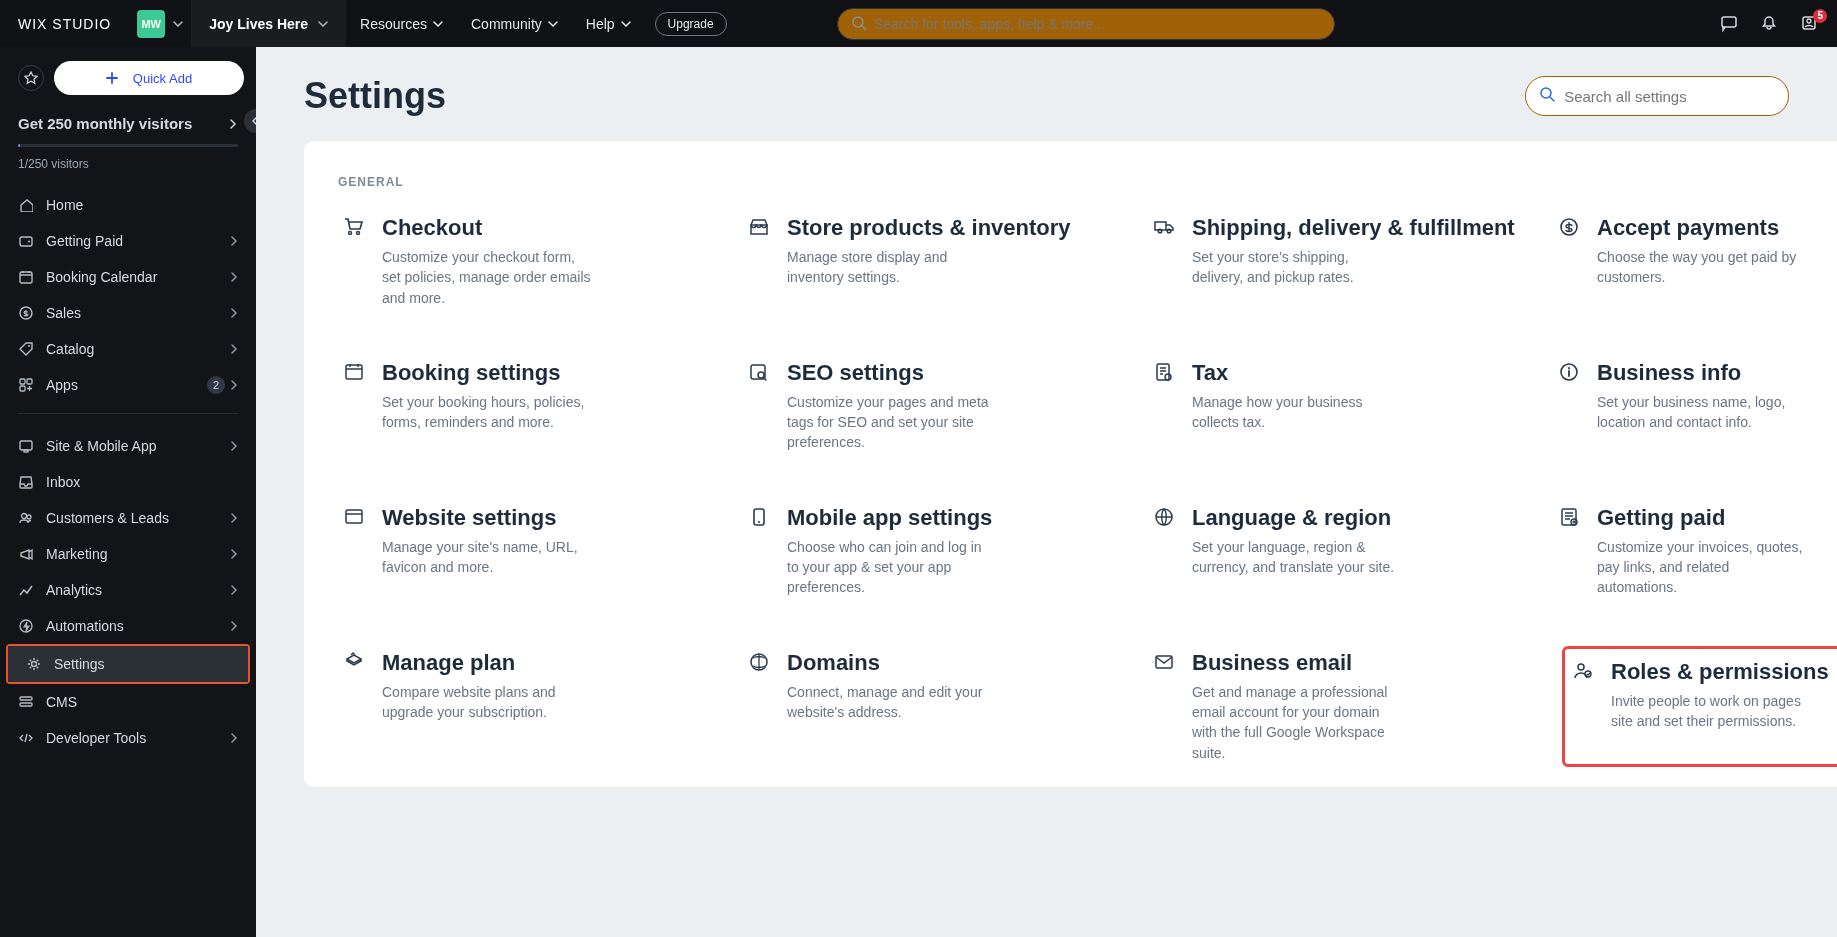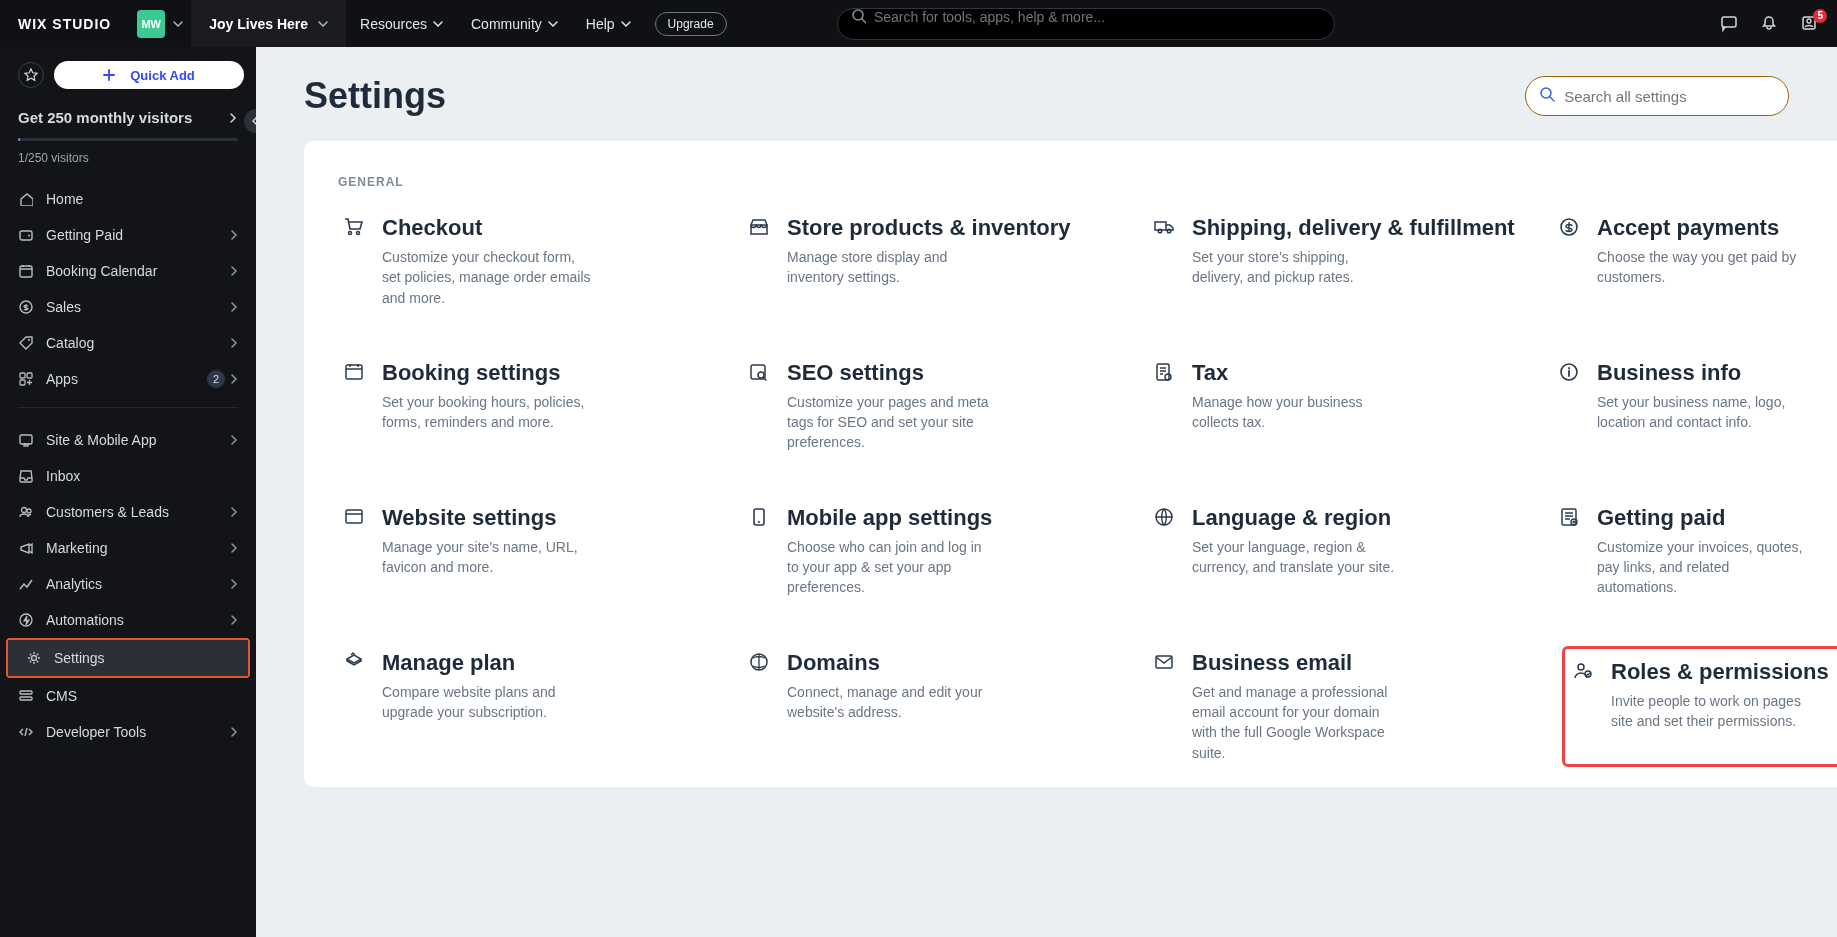--- a/index.html
+++ b/index.html
@@ -1,42 +1,42 @@
 <!DOCTYPE html>
 <html><head>
 <meta charset="utf-8">
 <style>
   * { box-sizing: border-box; margin: 0; padding: 0; }
   body { font-family: -apple-system, BlinkMacSystemFont, "Segoe UI", Helvetica, Arial, sans-serif; background: #f0f0f0; color: #1d2b3a; width: 1837px; height: 937px; overflow: hidden; }
   
   
   .topbar { height: 47px; background: #0f1114; display: flex; align-items: center; color: #fff; font-size: 14px; }
-  .logo { padding: 0 18px; font-weight: 700; letter-spacing: 1px; font-size: 14px; }
+  .logo { padding: 0 18px; font-weight: 400; letter-spacing: 1px; font-size: 14px; }
   .avatar-box { width: 28px; height: 28px; background: #3bc996; color: #fff; display: flex; align-items: center; justify-content: center; font-size: 11px; font-weight: 700; border-radius: 4px; margin-left: 8px;}
   .avatar-drop { padding: 0 8px; color: #aeb5bd; display:flex; align-items:center; height:47px; }
   .site-name-block { height: 47px; display: flex; align-items: center; padding: 0 18px; font-weight: 600; background: #1a1c1f; justify-content: center; }
   .topnav-item { height: 31px; display: flex; align-items: center; padding: 0 14px; cursor: pointer; color: #e1e4e8; }
   .topnav-item svg { margin-left: 6px; }
   .upgrade-btn { margin-left: 10px; border: 1px solid #6f7681; border-radius: 30px; padding: 4px 12px; font-size: 12px; color: #e6e9ec; cursor: pointer;}
-  .top-search { flex: 0 0 auto; margin-left: 110px; width: 498px; height: 32px; background: #000000; border: 1px solid #32363c; border-radius: 30px; display: flex; align-items: flex-start; padding: 0 14px; color: #8a9099; }
+  .top-search { flex: 0 0 auto; margin-left: 110px; width: 498px; height: 32px; background: #a16207; border: 1px solid #32363c; border-radius: 30px; display: flex; align-items: center; padding: 0 14px; color: #8a9099; }
   .top-search input { background: transparent; border: none; outline: none; color: #ccc; font-size: 14px; margin-left: 8px; width: 100%; }
   .top-icons { margin-left: auto; display: flex; align-items: center; gap: 22px; padding-right: 18px; height:47px;}
   .top-icon { position: relative; color: #d4d8dc; cursor:pointer; }
   .red-badge { position: absolute; top: -6px; right: -8px; background: #e02d3c; color: #fff; font-size: 10px; border-radius: 10px; padding: 0 4px; font-weight:700; line-height:14px; }
   
   
   .layout { display: flex; height: calc(937px - 47px); }
   
   
   .sidebar { width: 256px; background: #121417; color: #d6dae0; position: relative; flex-shrink: 0; overflow-y: auto; }
   .sidebar::-webkit-scrollbar{width:6px;}
   .sidebar::-webkit-scrollbar-thumb{background:#2f343a;border-radius:3px;}
   .sb-top { display: flex; align-items: center; padding: 14px 12px 14px 18px; gap: 10px; }
   .sb-star { width: 26px; height: 26px; border-radius: 50%; border: 1px solid #3a3f46; display:flex; align-items:center; justify-content:center; }
-  .quick-add { flex: 1; background: #fff; color: #3247ff; border-radius: 30px; height: 28px; display: flex; align-items: center; justify-content: center; font-size: 13px; font-weight: 700; cursor:pointer; gap:15px;}
+  .quick-add { flex: 1; background: #fff; color: #3247ff; border-radius: 30px; height: 34px; display: flex; align-items: center; justify-content: center; font-size: 13px; font-weight: 400; cursor:pointer; gap:15px;}
   .collapse-btn { position: absolute; top: 62px; right: -12px; width: 24px; height: 24px; background: #2b3036; border-radius: 50%; display:flex; align-items:center; justify-content:center; color:#cfd4da; cursor:pointer; z-index:5;}
   .sb-visitors { padding: 6px 18px 12px; }
   .sb-visitors-title { font-weight: 700; font-size: 15px; display:flex; align-items:center; justify-content:space-between; }
   .sb-progress { height: 3px; background: #2b3036; border-radius: 2px; margin-top: 12px; overflow:hidden; }
   .sb-progress-fill { height: 100%; width: 1%; background: #6a8cff; }
   .sb-visitors-count { font-size: 12px; color: #a0a7b0; margin-top: 10px; }
   .sb-nav { padding-top: 4px; }
   .sb-item { display: flex; align-items: center; height: 36px; padding: 0 18px; font-size: 14px; cursor: pointer; position: relative; }
   .sb-item .ic { width: 16px; height: 16px; margin-right: 12px; display:flex; align-items:center; justify-content:center; color:#b5bcc5; }
   .sb-item .badge { background: #30394a; color: #d6dae0; border-radius: 50%; width: 18px; height: 18px; font-size: 11px; display:flex; align-items:center; justify-content:center; margin-left:auto; margin-right:6px; }

